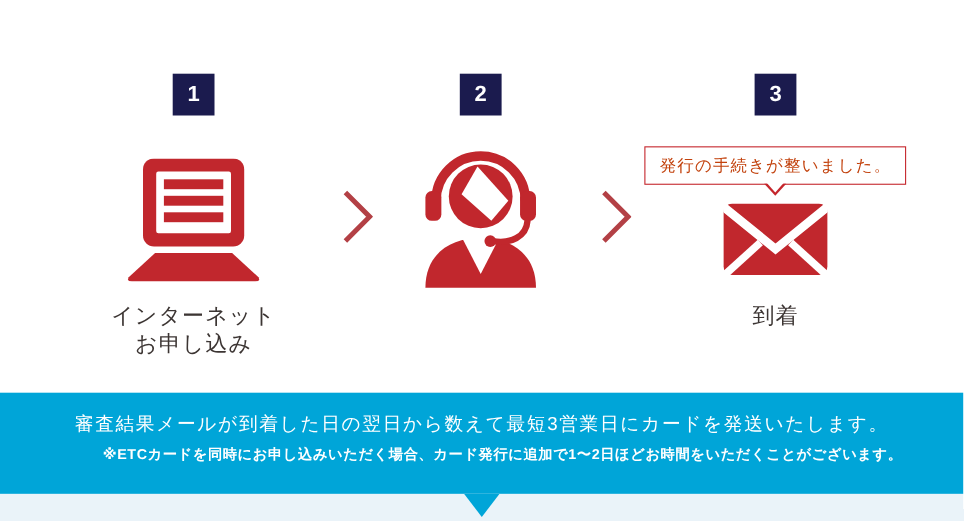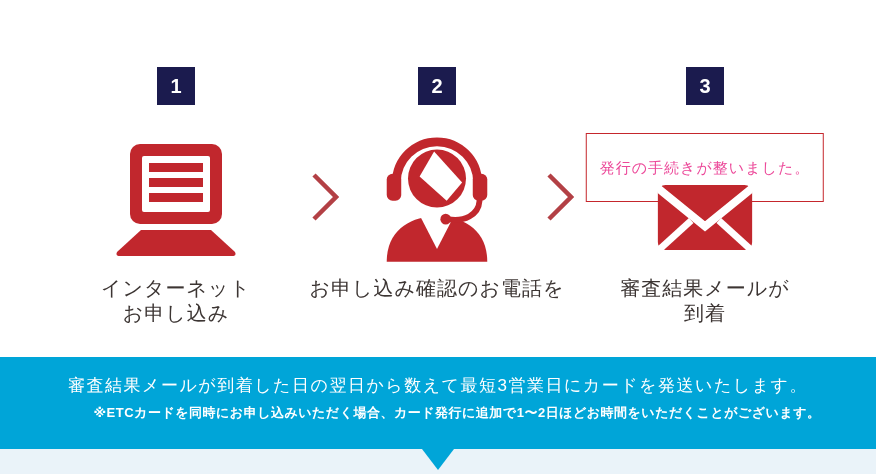--- a/index.html
+++ b/index.html
@@ -22,22 +22,22 @@
   .mail-slot{top:185px;}
   .step-label{
     position:absolute;top:276px;width:100%;text-align:center;
     color:#3c3533;font-size:20px;line-height:25px;letter-spacing:1px;
   }
   .chevron{position:absolute;top:172px;width:28px;height:50px;}
   .chevron-1{left:311px;}
   .chevron-2{left:546px;}
   .bubble{
     position:absolute;top:133px;left:50%;transform:translateX(-50%);
-    background:#fff;border:1px solid #c5262c;color:#ec4899;
-    font-size:15px;line-height:15px;padding:26px 13px;white-space:nowrap;
+    background:#fff;border:1px solid #c5262c;color:#c2410c;
+    font-size:15px;line-height:15px;padding:9px 13px;white-space:nowrap;
     letter-spacing:1px;
   }
   .bubble::after,.bubble::before{
     content:"";position:absolute;left:50%;transform:translateX(-50%);
     width:0;height:0;border-style:solid;
   }
   .bubble::before{ 
     bottom:-11px;border-width:11px 10px 0 10px;border-color:#c5262c transparent transparent transparent;
   }
   .bubble::after{ 
@@ -101,21 +101,20 @@
         <path d="M8,140 C8,107 33,93 60,93 C87,93 112,107 112,140 Z" fill="#c1272d"></path>
         <polygon points="41,90 60,127 79,90" fill="#ffffff"></polygon>
         <path d="M18,58 A42 42 0 1 1 102,58" fill="none" stroke="#c1272d" stroke-width="9"></path>
         <rect x="8" y="49" width="15" height="28" rx="6" fill="#c1272d"></rect>
         <rect x="97" y="49" width="15" height="28" rx="6" fill="#c1272d"></rect>
         <path d="M104,77 C103,92 88,99 71,96" fill="none" stroke="#c1272d" stroke-width="6" stroke-linecap="round"></path>
         <circle cx="69" cy="96" r="5.5" fill="#c1272d"></circle>
       </svg>
     </span>
     <div class="step-label">
-      <div>お申し込み確認のお電話を</div>
     </div>
   </div>
 
   <span class="chevron chevron-2">
     <svg width="28" height="50" viewBox="0 0 28 50">
       <polyline points="3,3 25,25 3,47" fill="none" stroke="#b34045" stroke-width="4.5"></polyline>
     </svg>
   </span>
 
   <div class="step step-3">
@@ -123,21 +122,20 @@
     <div class="bubble">発行の手続きが整いました。</div>
     <span class="icon-slot mail-slot">
       <svg width="95" height="65" viewBox="0 0 96 66">
         <rect x="0" y="0" width="96" height="66" rx="8" fill="#c1272d"></rect>
         <polyline points="0,3 48,42 96,3" fill="none" stroke="#ffffff" stroke-width="8"></polyline>
         <line x1="1" y1="66" x2="34" y2="36" stroke="#ffffff" stroke-width="7"></line>
         <line x1="95" y1="66" x2="62" y2="36" stroke="#ffffff" stroke-width="7"></line>
       </svg>
     </span>
     <div class="step-label">
-      <div>審査結果メールが</div>
       <div>到着</div>
     </div>
   </div>
 
   <div class="banner">
     <div class="banner-main">審査結果メールが到着した日の翌日から数えて最短3営業日にカードを発送いたします。</div>
     <div class="banner-note">※ETCカードを同時にお申し込みいただく場合、カード発行に追加で1〜2日ほどお時間をいただくことがございます。</div>
   </div>
   <div class="footer-strip"></div>
   <div class="banner-arrow"></div>

